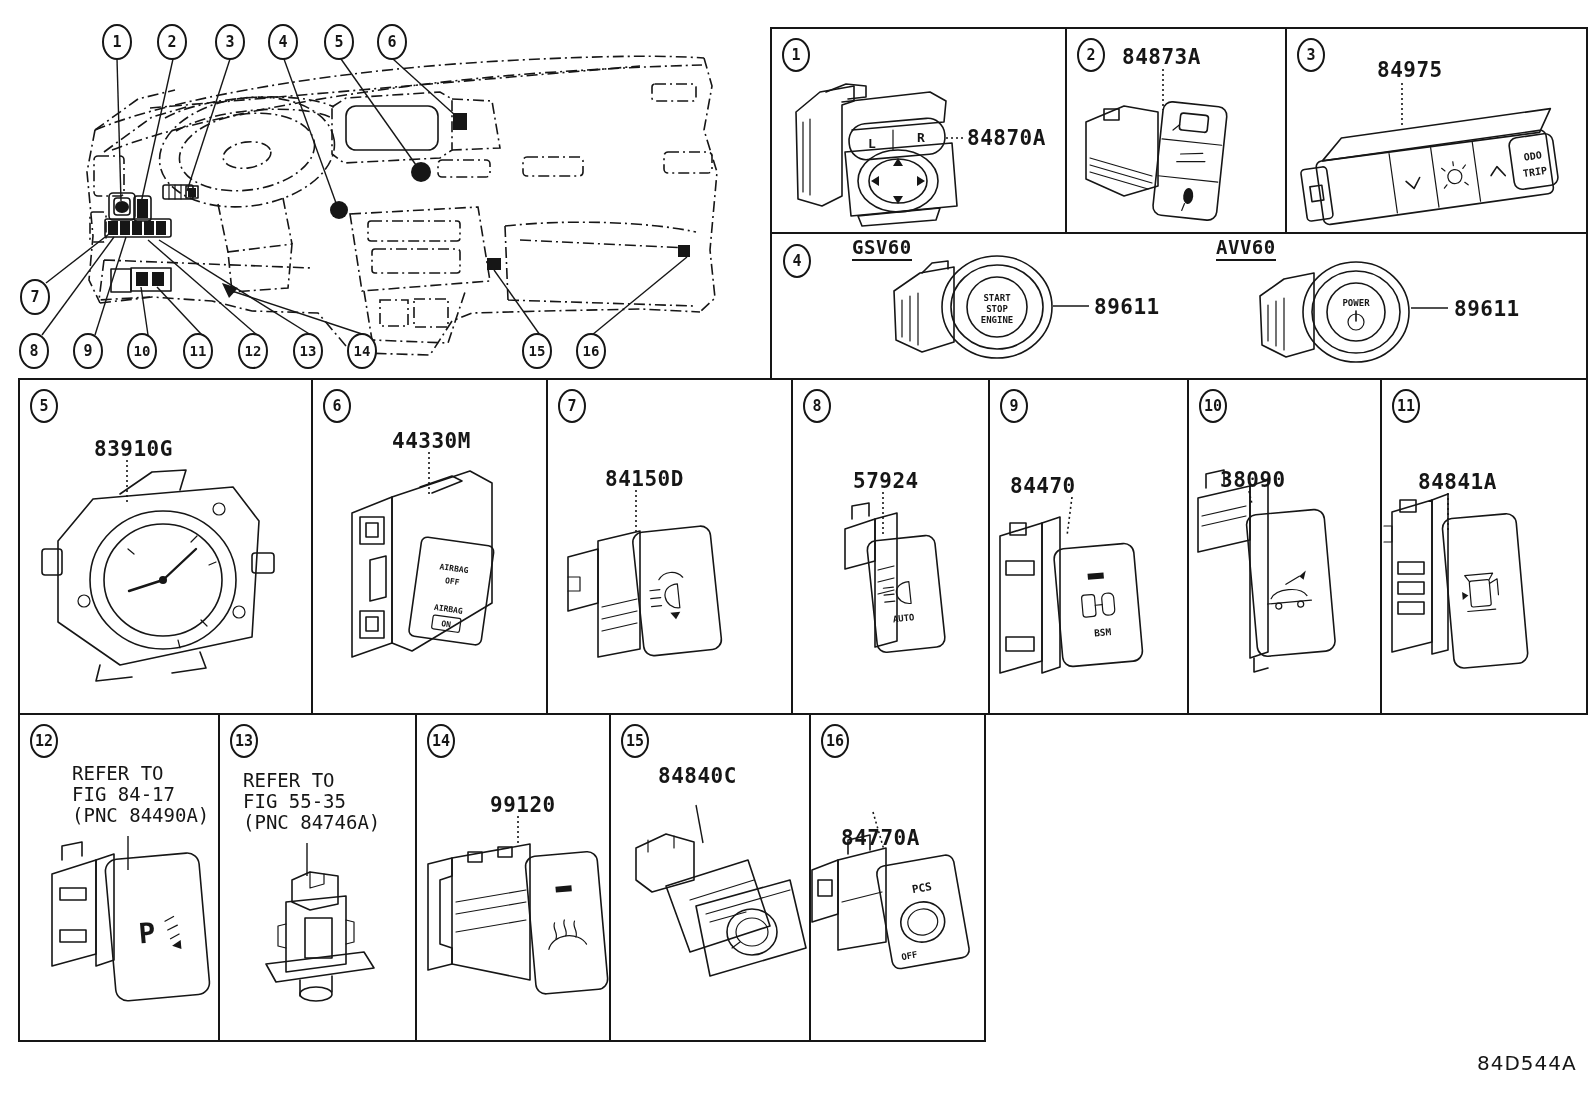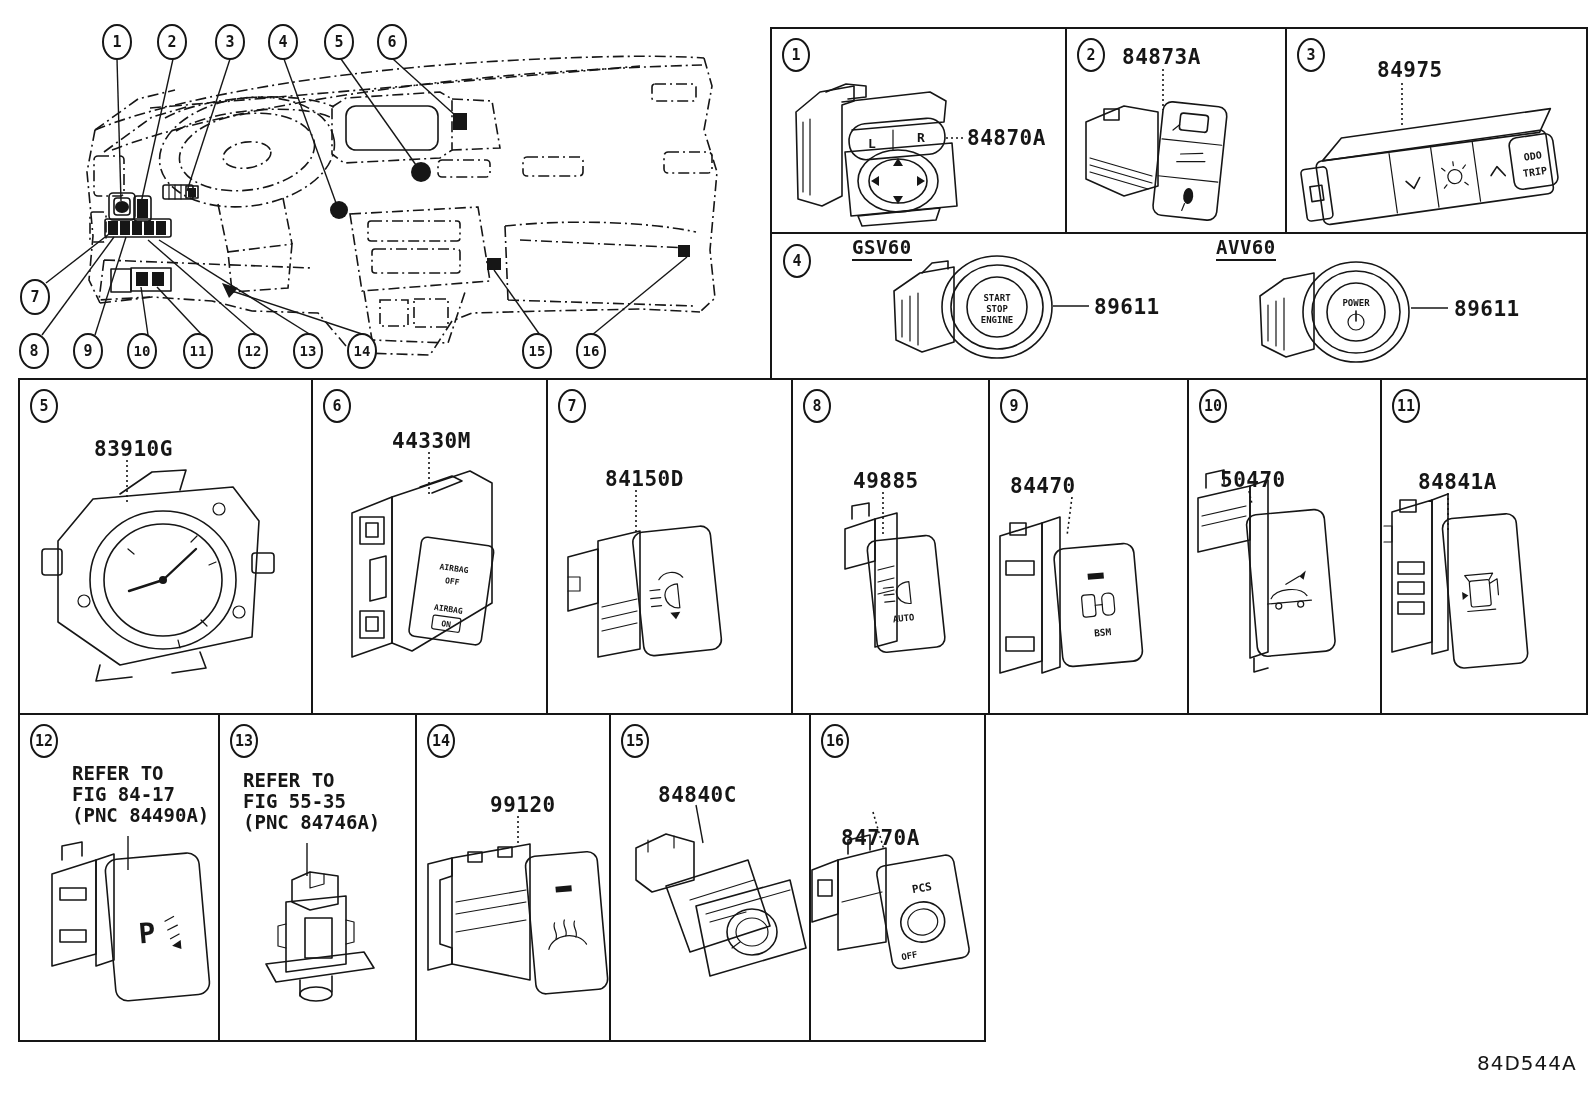--- a/index.html
+++ b/index.html
@@ -5,21 +5,21 @@
   html,body{margin:0;padding:0;background:#fff;}
   #page{position:relative;width:1592px;height:1099px;background:#fff;
         font-family:"DejaVu Sans Mono",monospace;color:#161616;overflow:hidden;}
   .cell{position:absolute;border:2px solid #161616;box-sizing:border-box;}
   .num{position:absolute;width:28px;height:34px;border:2px solid #161616;border-radius:50%;
        box-sizing:border-box;display:flex;align-items:center;justify-content:center;
        font-size:15px;font-weight:bold;background:#fff;z-index:3;}
   .part{position:absolute;font-size:21px;font-weight:bold;letter-spacing:.5px;white-space:pre;z-index:3;}
   .model{position:absolute;font-size:19px;font-weight:bold;letter-spacing:.5px;
          border-bottom:2px solid #161616;padding-bottom:1px;z-index:3;}
-  .refer{position:absolute;font-size:19px;font-weight:bold;line-height:21px;z-index:3;}
+  .refer{position:absolute;font-size:19px;font-weight:normal;line-height:21px;z-index:3;}
   .fig{position:absolute;font-family:"DejaVu Sans",sans-serif;font-size:20px;letter-spacing:1px;z-index:3;}
   #art{position:absolute;left:0;top:0;width:1592px;height:1099px;z-index:2;pointer-events:none;}
   #art text{font-family:"DejaVu Sans Mono",monospace;font-weight:bold;fill:#161616;}
   .dd{fill:none;stroke:#161616;stroke-width:1.6;stroke-dasharray:11 4 2 4;}
   .ss{fill:none;stroke:#161616;stroke-width:1.6;stroke-linejoin:round;stroke-linecap:round;}
   .s1{fill:none;stroke:#161616;stroke-width:1.2;stroke-linejoin:round;stroke-linecap:round;}
   .ld{fill:none;stroke:#161616;stroke-width:1.4;}
   .dot{fill:none;stroke:#161616;stroke-width:1.6;stroke-dasharray:2 3;}
   .bk{fill:#161616;stroke:none;}
   .co{fill:#fff;stroke:#161616;stroke-width:2;}
@@ -66,36 +66,36 @@
   <div class="part" style="left:967px;top:126px">84870A</div>
   <div class="part" style="left:1122px;top:45px">84873A</div>
   <div class="part" style="left:1377px;top:58px">84975</div>
   <div class="model" style="left:852px;top:236px">GSV60</div>
   <div class="part" style="left:1094px;top:295px">89611</div>
   <div class="model" style="left:1216px;top:236px">AVV60</div>
   <div class="part" style="left:1454px;top:297px">89611</div>
   <div class="part" style="left:94px;top:437px">83910G</div>
   <div class="part" style="left:392px;top:429px">44330M</div>
   <div class="part" style="left:605px;top:467px">84150D</div>
-  <div class="part" style="left:853px;top:469px">49885</div>
+  <div class="part" style="left:853px;top:469px">57924</div>
   <div class="part" style="left:1010px;top:474px">84470</div>
-  <div class="part" style="left:1220px;top:468px">50470</div>
+  <div class="part" style="left:1220px;top:468px">38090</div>
   <div class="part" style="left:1418px;top:470px">84841A</div>
   <div class="refer" style="left:72px;top:763px">
     <div>REFER TO</div>
     <div>FIG 84-17</div>
     <div>(PNC 84490A)</div>
   </div>
   <div class="refer" style="left:243px;top:770px">
     <div>REFER TO</div>
     <div>FIG 55-35</div>
     <div>(PNC 84746A)</div>
   </div>
   <div class="part" style="left:490px;top:793px">99120</div>
-  <div class="part" style="left:658px;top:783px">84840C</div>
+  <div class="part" style="left:658px;top:764px">84840C</div>
   <div class="part" style="left:841px;top:826px">84770A</div>
   <div class="fig" style="left:1477px;top:1051px">84D544A</div>
 
   <svg id="art" viewBox="0 0 1592 1099">
 
     <g>
       <path class="dd" d="M95,130 C180,95 350,68 520,60 C600,56 660,55 704,58"></path>
       <path class="dd" d="M112,150 C210,112 390,84 540,73 C615,68 662,66 702,65"></path>
       <path class="dd" d="M150,108 L640,66"></path>
       <path class="dd" d="M704,58 L712,86 L704,130 L717,172 L710,250 L715,298 L700,312"></path>

